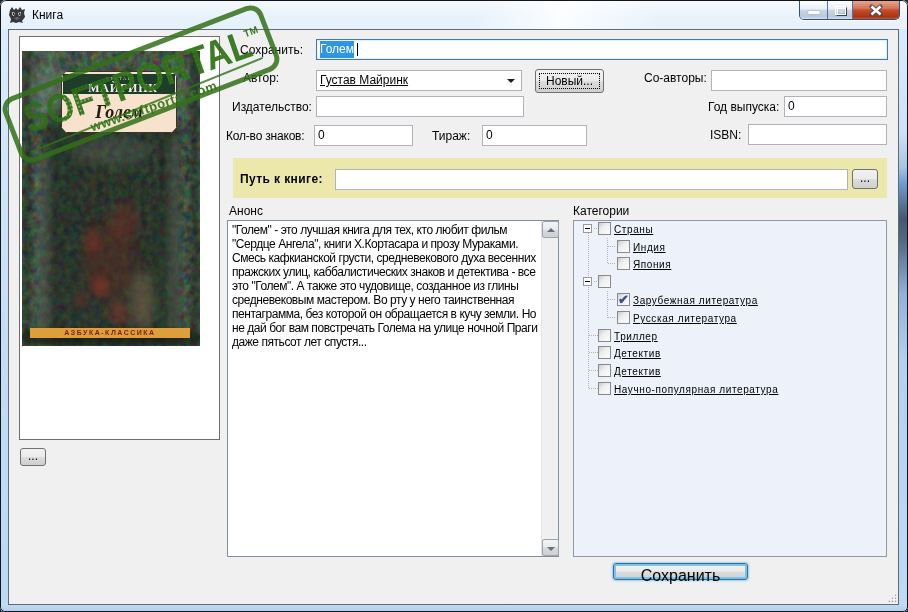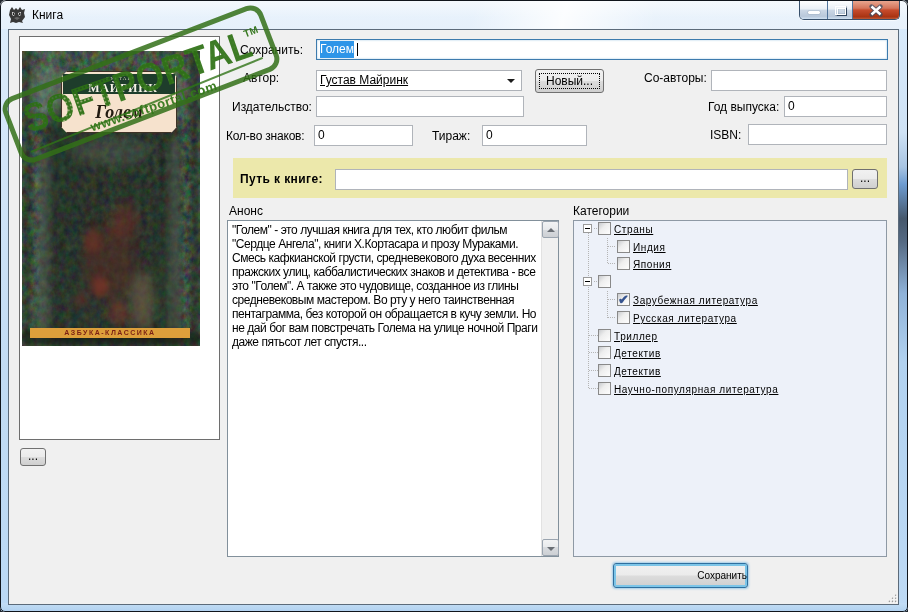--- a/index.html
+++ b/index.html
@@ -53,21 +53,21 @@
 
 .tree { position:absolute; left:573px; top:220px; width:314px; height:337px; background:#edf1f9; border:1px solid #8e99a5; }
 .cb { position:absolute; width:13px; height:13px; border:1px solid #898989; background:linear-gradient(135deg,#c9cbce 0%,#eeeeee 40%,#fdfdfd 100%); }
 .exp { position:absolute; width:9px; height:9px; border:1px solid #9a9a9a; background:#fff; }
 .exp:before { content:""; position:absolute; left:1px; top:3px; width:5px; height:1px; background:#000; }
 .ttxt { position:absolute; font-size:10px; line-height:15px; letter-spacing:0.6px; white-space:nowrap;text-decoration:underline; }
 .dotv { position:absolute; width:1px; background-image:repeating-linear-gradient(180deg,#b5b5b5 0 1px,transparent 1px 2px); }
 .doth { position:absolute; height:1px; background-image:repeating-linear-gradient(90deg,#b5b5b5 0 1px,transparent 1px 2px); }
 .chk { position:absolute; font-size:13px; color:#35538f; font-weight:bold; }
 
-.save { position:absolute; left:613px; top:563px; width:135px; height:25px; border:1px solid #2f6f9e; border-radius:3px; background:linear-gradient(180deg,#f1f1f1 0%,#ebebeb 48%,#dcdcdc 52%,#cfcfcf 100%); box-shadow:inset 0 0 0 2px #7cc5e8, 0 0 2px 1px rgba(110,180,225,0.6); font-size:10px; text-align:right; line-height:23px; }
+.save { position:absolute; left:613px; top:563px; width:135px; height:17px; border:1px solid #2f6f9e; border-radius:3px; background:linear-gradient(180deg,#f1f1f1 0%,#ebebeb 48%,#dcdcdc 52%,#cfcfcf 100%); box-shadow:inset 0 0 0 2px #7cc5e8, 0 0 2px 1px rgba(110,180,225,0.6); font-size:16px; text-align:center; line-height:23px; }
 .close { position:absolute; left:763px; top:563px; width:122px; height:25px; line-height:23px; }
 
 .stamp { position:absolute; left:2px; top:49px; width:278px; height:70px; transform:rotate(-21deg); z-index:50; }
 
 .grip { position:absolute; left:884px; top:592px; width:14px; height:11px; }
 </style></head>
 <body>
 <div class="win">
   <div style="position:absolute;left:0;top:0;right:0;bottom:0;border:1px solid #10151c;border-radius:6px 6px 5px 5px;z-index:60;pointer-events:none;"></div>
   <div class="sheen"></div>

